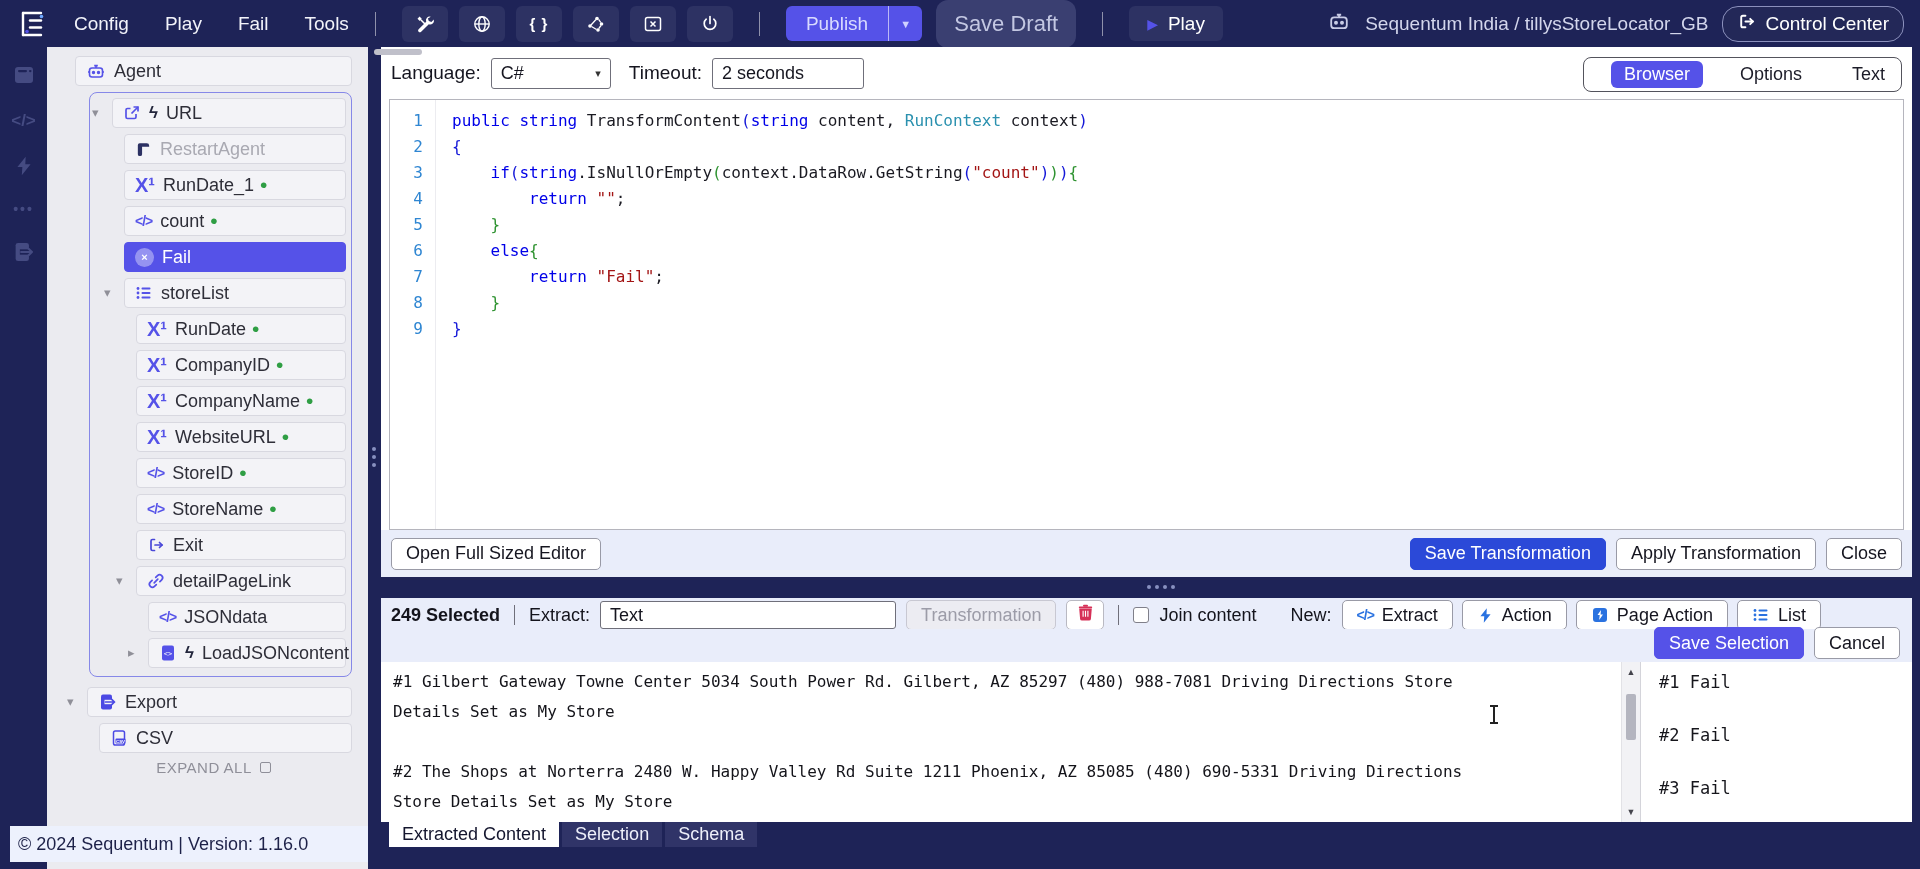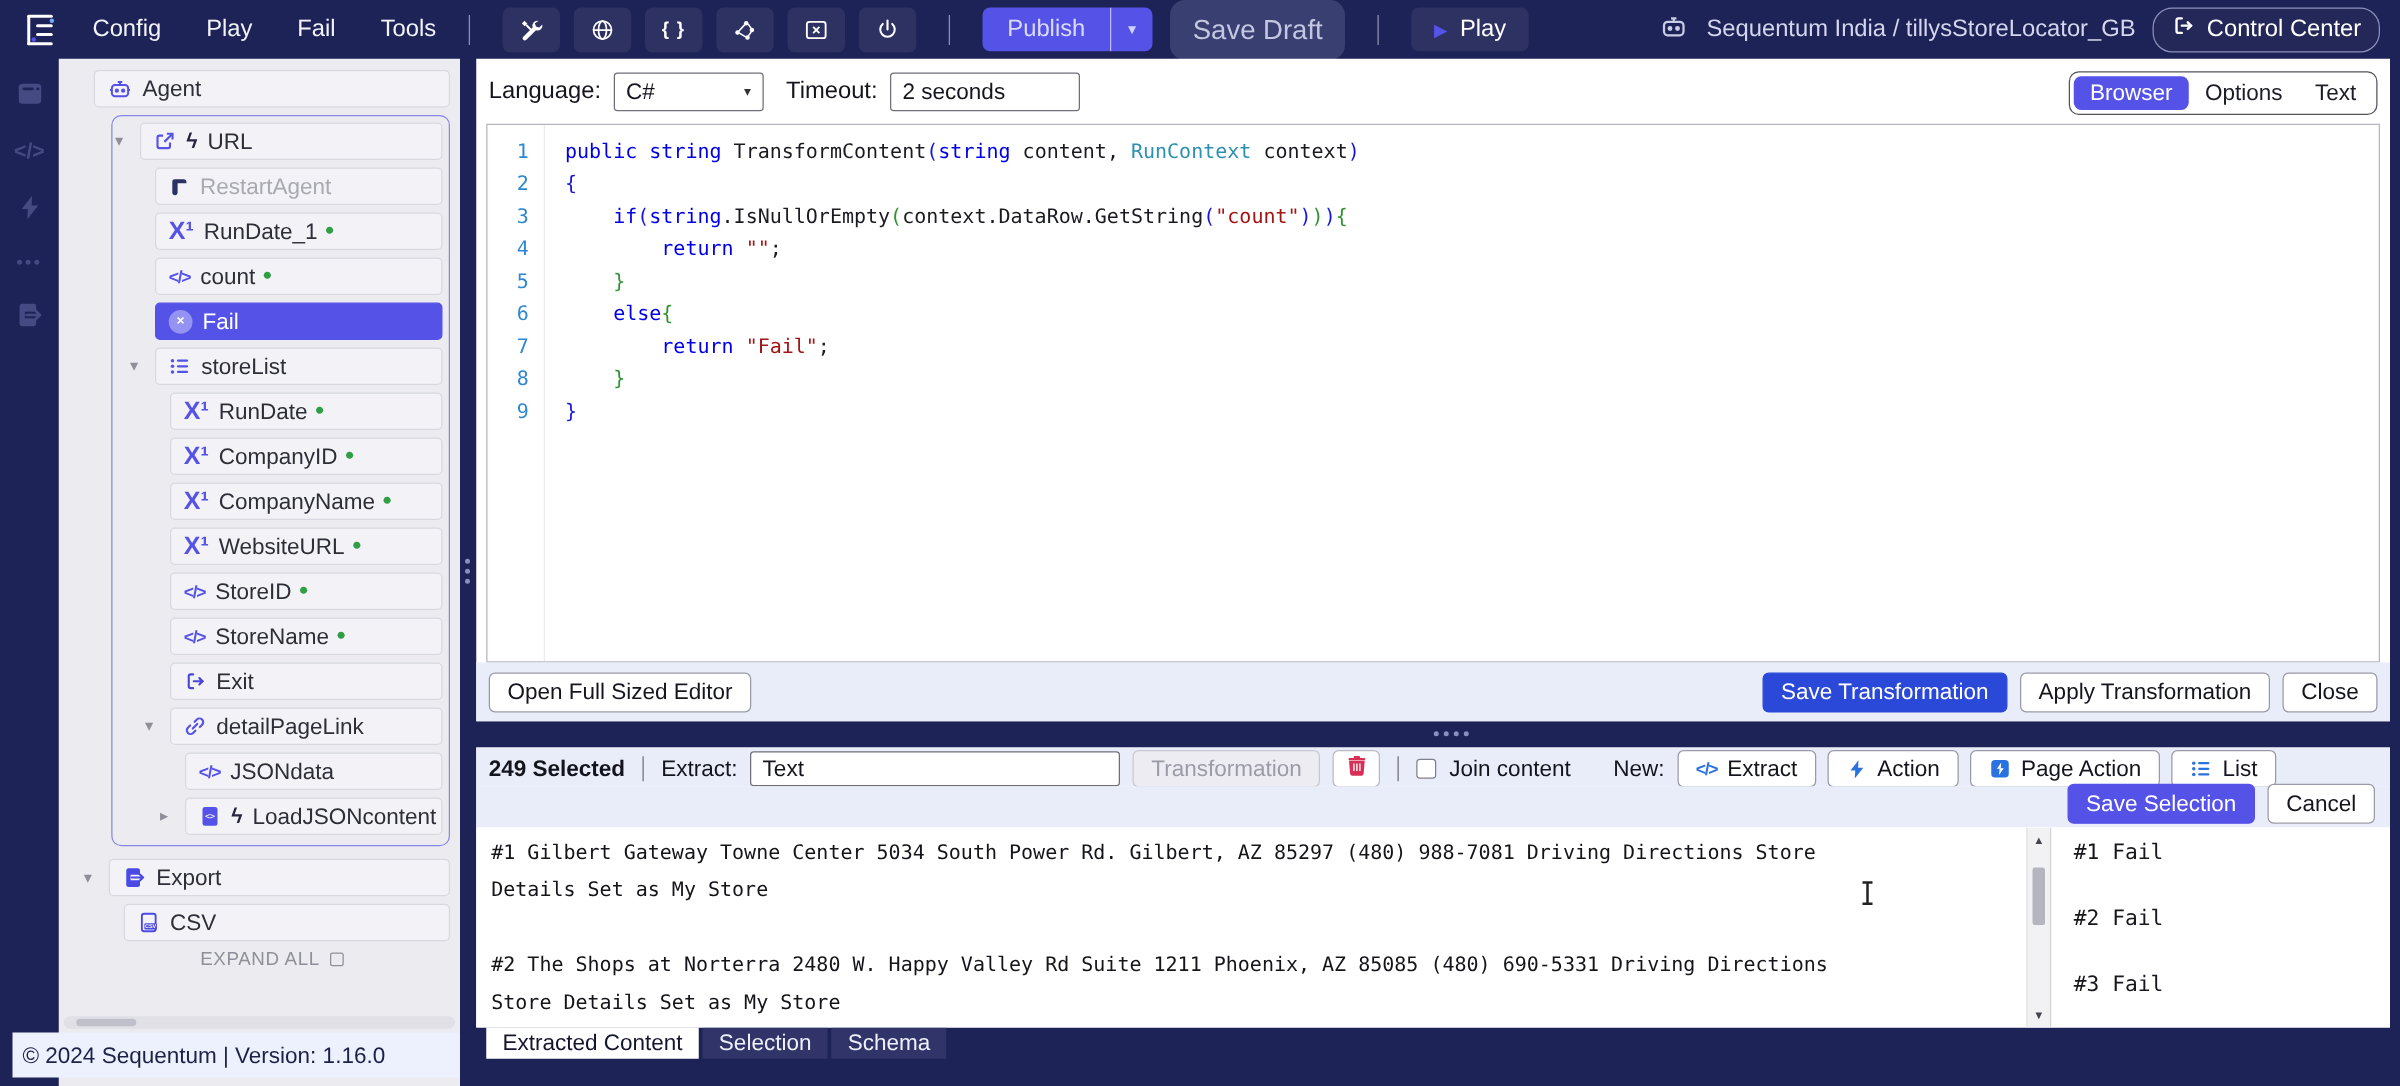--- a/index.html
+++ b/index.html
@@ -23,21 +23,21 @@
   .play-tri { color:#5552e8; font-size:14px; }
   .topbar-right { margin-left:auto; display:flex; align-items:center; gap:14px; font-size:19px; color:#d3d6ec; }
   .cc-btn { height:36px; border:1.5px solid #8b90bc; border-radius:16px; display:flex; align-items:center; gap:9px; padding:0 14px; color:#fff; background:#232858; }
 
   
   .appbody { display:flex; height:822px; position:relative; }
   .iconstrip { width:47px; flex:none; display:flex; flex-direction:column; align-items:center; padding-top:16px; gap:24px; }
   .strip-code { font-weight:bold; font-size:17px; color:#454b82; }
   .strip-more { font-size:14px; color:#454b82; letter-spacing:2px; font-weight:bold; }
 
-  .sidebar { width:321px; flex:none; background:#ebebf0; display:flex; flex-direction:column; }
+  .sidebar { width:321px; flex:none; background:#ebebf0; display:flex; }
   .tree { flex:1; padding:9px 8px 0 28px; overflow:hidden; font-size:18px; color:#2e2e38; }
   .tree-row { position:relative; margin-bottom:6px; }
   .row-box { height:30px; background:#f3f3f7; border:1px solid #d8d8e0; border-radius:4px; display:flex; align-items:center; gap:8px; padding:0 10px; }
   .row-box.selected { background:#5552e8; border-color:#5552e8; color:#fff; }
   .row-box.dimmed .row-label { color:#a9a9b2; }
   .chev { position:absolute; top:7px; font-size:13px; color:#8f8f98; width:16px; }
   .gdot { color:#2f9e44; font-size:21px; line-height:10px; margin-left:-2px; }
   .group { border:1px solid #8688e8; border-radius:8px; margin:2px 0 10px 14px; padding:5px 5px 2px 22px; }
   .ic-x1 { color:#5552e8; font-weight:bold; font-size:20px; flex:none; }
   .ic-code { color:#5552e8; font-weight:bold; font-size:14px; letter-spacing:-1px; flex:none; }
@@ -54,21 +54,21 @@
   .vdots i { width:4px; height:4px; border-radius:50%; background:#8890c0; }
 
   
   .main { flex:1; display:flex; flex-direction:column; margin-right:8px; }
   .editor-panel { height:530px; background:#fff; display:flex; flex-direction:column; }
   .ed-toolbar { height:52px; display:flex; align-items:center; padding:0 10px; gap:10px; font-size:19px; color:#15151f; }
   .selectbox { width:120px; height:31px; border:1px solid #6f6f7a; border-radius:3px; background:#fff; display:flex; align-items:center; justify-content:space-between; padding:0 9px; font-size:18px; }
   .selectbox .caret { font-size:11px; color:#333; }
   .txtinput { height:31px; border:1px solid #6f6f7a; border-radius:3px; background:#fff; font-size:18px; padding:0 9px; font-family:"Liberation Sans",sans-serif; color:#15151f; }
   .seg { margin-left:auto; margin-top:2px; background:#fff; border:1.5px solid #53535c; border-radius:8px; padding:3px; display:flex; align-items:center; font-size:18px; color:#1c1c28; }
-  .seg .segit { padding:3px 13px; border-radius:6px; }
+  .seg .segit { padding:3px 13px; border-radius:6px;margin-left:24px; }
   .seg .segit.active { background:#5552e8; color:#fff; }
   .code-wrap { flex:1; margin:0 8px; border:1px solid #b5b5bd; display:flex; overflow:hidden; background:#fff; }
   .gutter { width:46px; padding:8px 12px 0 0; text-align:right; color:#2f86d2; font:16px/26px "DejaVu Sans Mono",monospace; border-right:1px solid #ececf0; }
   .code { flex:1; padding:8px 0 0 16px; font:16px/26px "DejaVu Sans Mono",monospace; color:#1a1a22; white-space:pre; }
   .kw{color:#0000e8;} .typ{color:#2b91af;} .str{color:#a31515;} .b1{color:#1518d8;} .b2{color:#2f9331;} .b3{color:#1518d8;} .pln{color:#1a1a22;}
   .ed-actions { height:47px; background:#e9edfa; display:flex; align-items:center; padding:0 10px; gap:10px; }
   .btn { height:32px; padding:0 14px; background:#fff; border:1px solid #999aa6; border-radius:5px; font-size:18px; color:#15151f; display:flex; align-items:center; gap:8px; white-space:nowrap; }
   .btn-primary { background:#2b49d8; color:#fff; border:1px solid #2b49d8; }
   .btn-accent { background:#5552e8; color:#fff; border:1px solid #5552e8; }
   .btn-disabled { background:#ececf2; color:#9c9ca8; border:1px solid #c8c8d2; }

